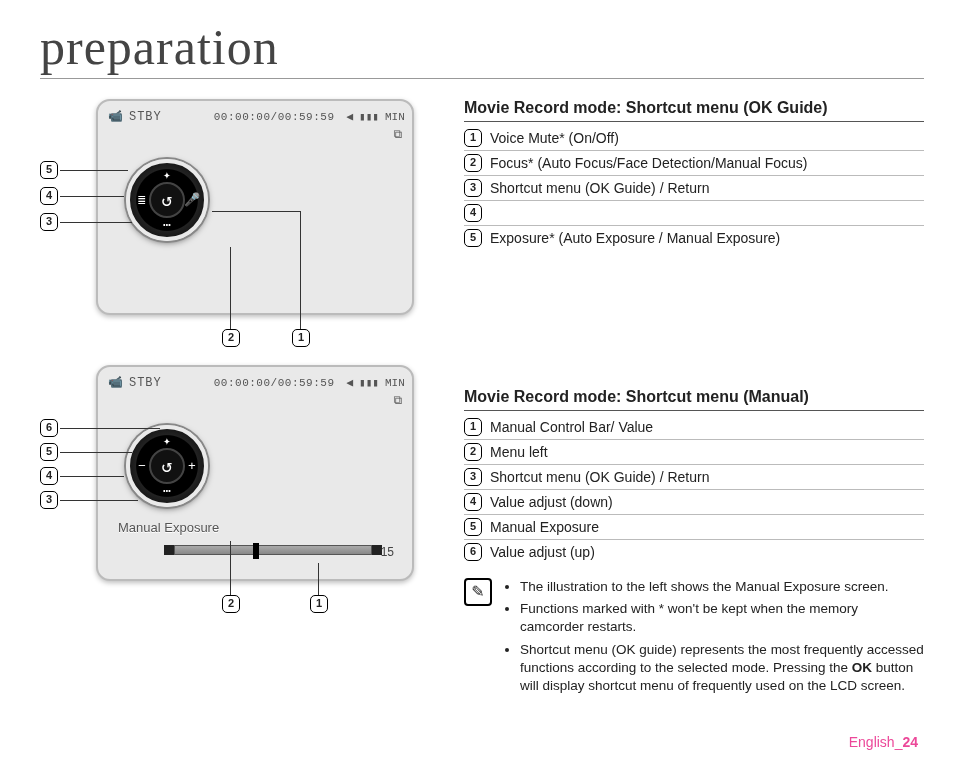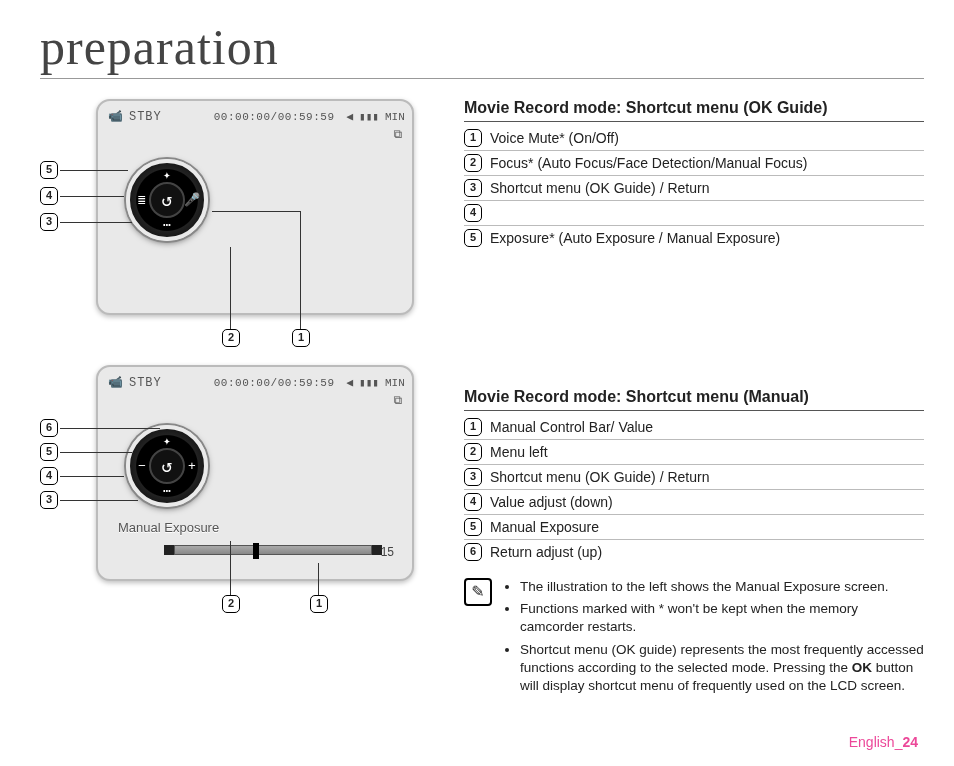--- a/index.html
+++ b/index.html
@@ -274,21 +274,21 @@
       <div class="row">
           <span class="badge">4</span>
           <span>Value adjust (down)</span>
         </div>
       <div class="row">
           <span class="badge">5</span>
           <span>Manual Exposure</span>
         </div>
       <div class="row">
           <span class="badge">6</span>
-          <span>Return adjust (up)</span>
+          <span>Value adjust (up)</span>
         </div>
     </div>
 
     <div class="note-block">
       <div class="note-icon">✎</div>
       <ul class="note-list">
         <li>The illustration to the left shows the Manual Exposure screen.</li>
         <li>Functions marked with * won't be kept when the memory camcorder restarts.</li>
         <li>Shortcut menu (OK guide) represents the most frequently accessed functions according to the selected mode. Pressing the <b>OK</b> button will display shortcut menu of frequently used on the LCD screen.</li>
       </ul>

